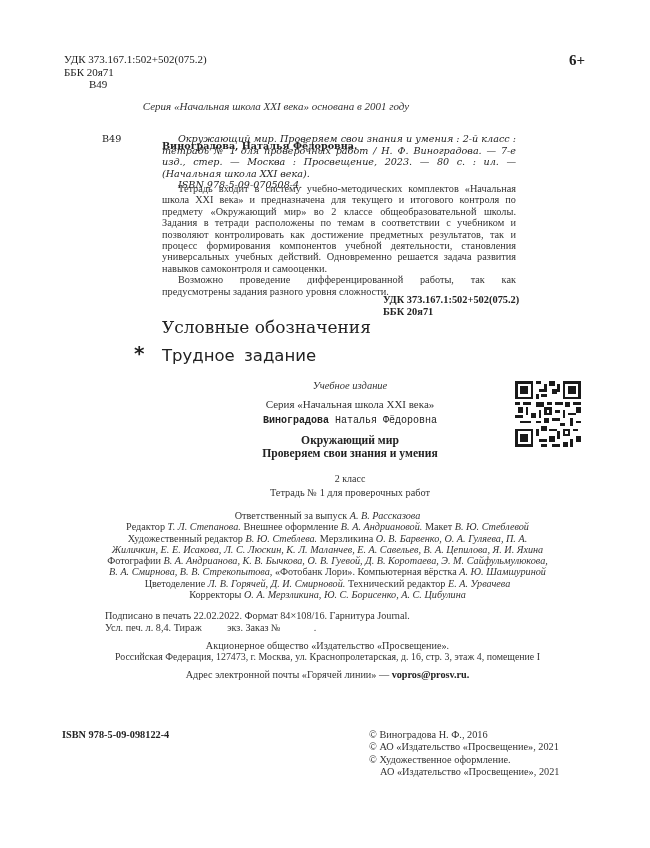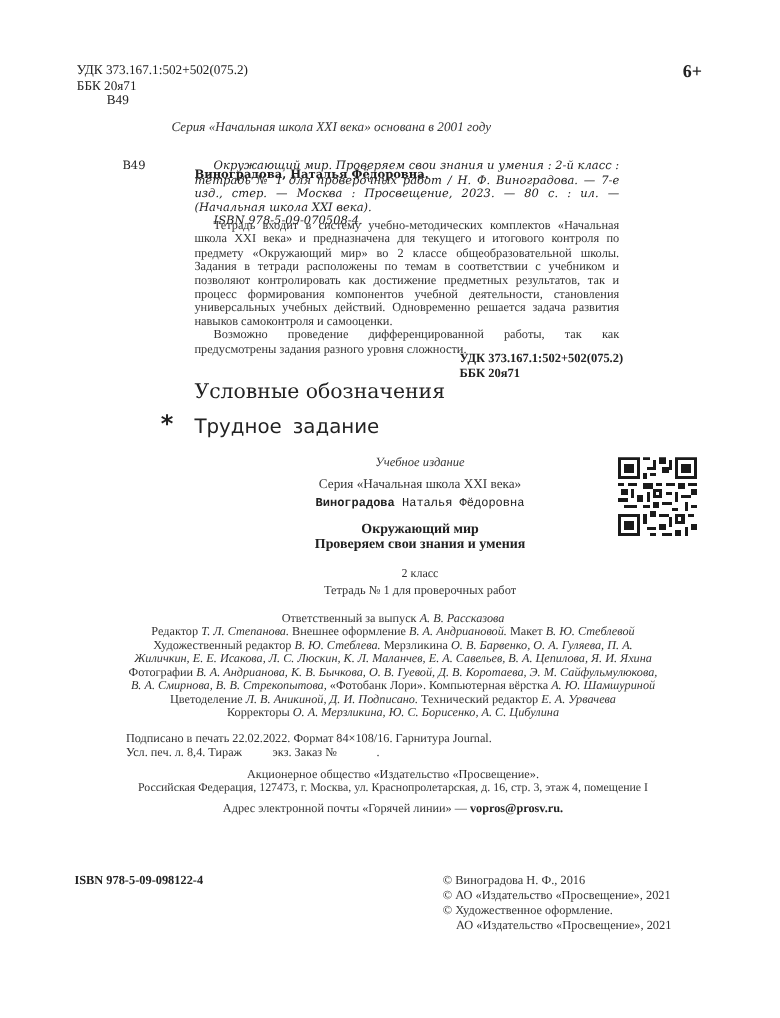--- a/index.html
+++ b/index.html
@@ -147,21 +147,21 @@
 
 <div class="abs credits">
   <div><span>Ответственный за выпуск </span><i>А. В. Рассказова</i></div>
   <div>
     <span>Редактор </span><i>Т. Л. Степанова.</i><span> Внешнее оформление </span><i>В. А. Андриановой.</i><span> Макет </span><i>В. Ю. Стеблевой</i>
     <br>
     <span>Художественный редактор </span><i>В. Ю. Стеблева.</i><span> Мерзликина </span><i>О. В. Барвенко, О. А. Гуляева, П. А. Жиличкин, Е. Е. Исакова, Л. С. Люскин, К. Л. Маланчев, Е. А. Савельев, В. А. Цепилова, Я. И. Яхина</i>
     <br>
     <span>Фотографии </span><i>В. А. Андрианова, К. В. Бычкова, О. В. Гуевой, Д. В. Коротаева, Э. М. Сайфульмулюкова, В. А. Смирнова, В. В. Стрекопытова,</i><span> «Фотобанк Лори». Компьютерная вёрстка </span><i>А. Ю. Шамшуриной</i>
     <br>
-    <span>Цветоделение </span><i>Л. В. Аникиной, Д. И. Подписано.</i><span> Технический редактор </span><i>Е. А. Урвачева</i>
+    <span>Цветоделение </span><i>Л. В. Горячей, Д. И. Смирновой.</i><span> Технический редактор </span><i>Е. А. Урвачева</i>
     <br>
     <span>Корректоры </span><i>О. А. Мерзликина, Ю. С. Борисенко, А. С. Цибулина</i>
   </div>
 </div>
 
 <div class="abs printinfo">
   <div>Подписано в печать 22.02.2022. Формат 84×108/16. Гарнитура Journal.</div>
   <div style="white-space:pre;">Усл. печ. л. 8,4. Тираж          экз. Заказ №             .</div>
 </div>
 

